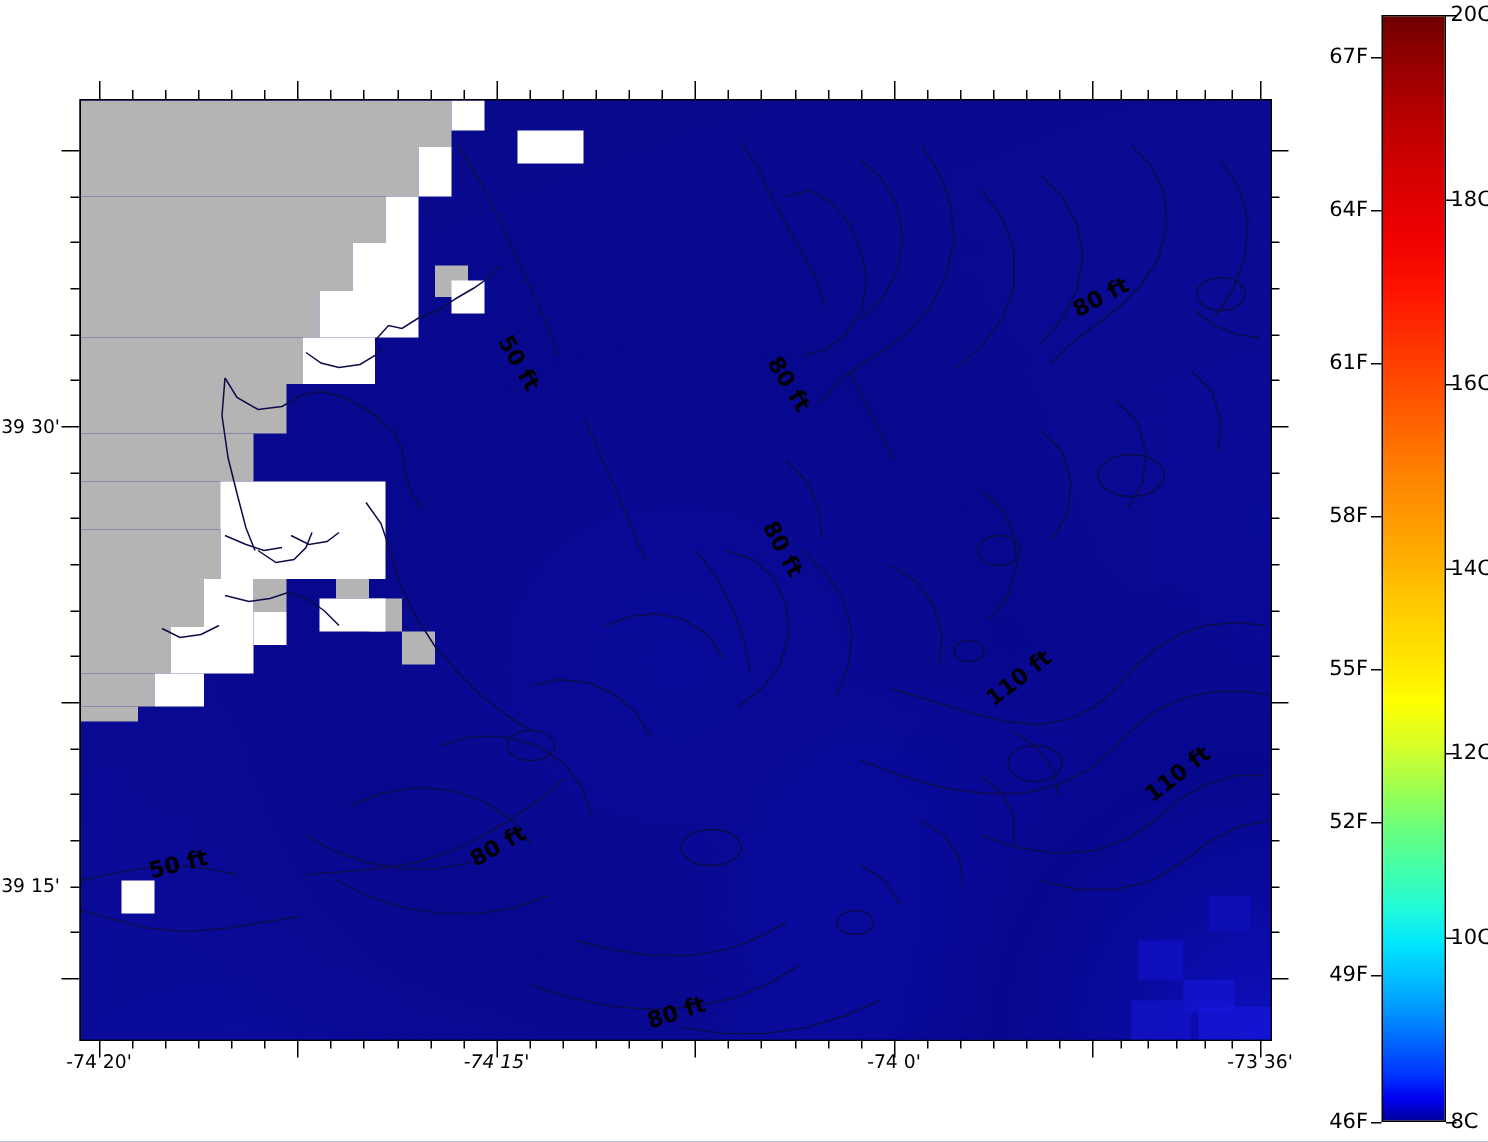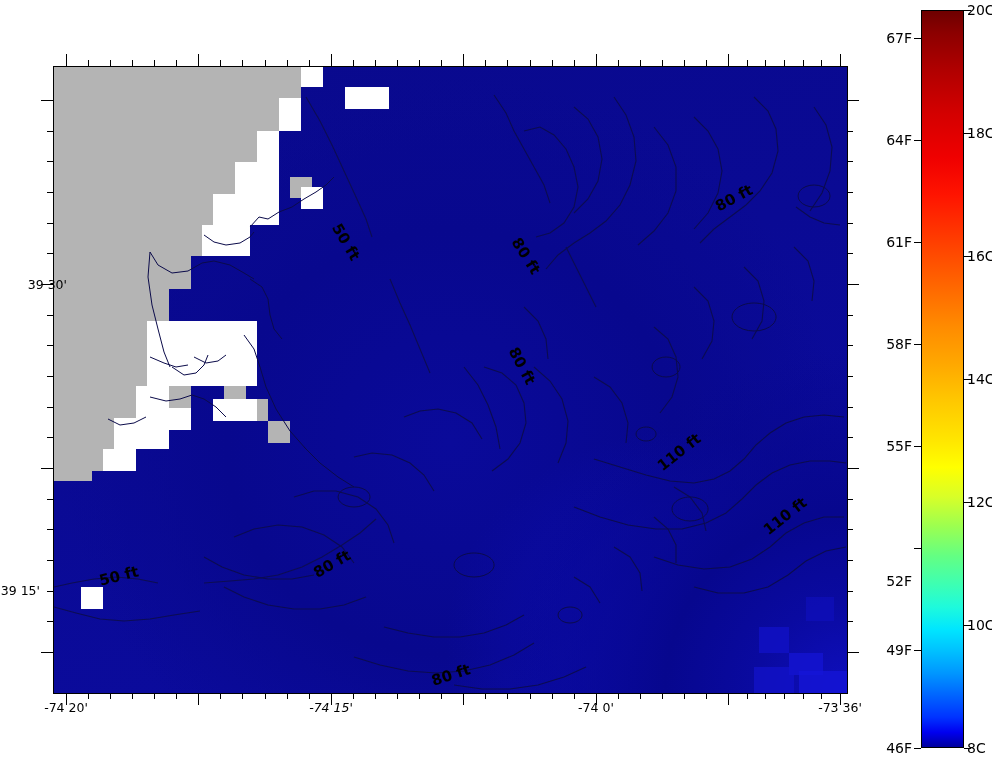--- a/index.html
+++ b/index.html
@@ -250,21 +250,21 @@
   <div class="tick tick-y-major" style="left:847px;top:100px;"></div>
   <div class="tick tick-y-major" style="left:847px;top:284px;"></div>
   <div class="tick tick-y-major" style="left:847px;top:468px;"></div>
   <div class="tick tick-y-major" style="left:847px;top:652px;"></div>
 
   <div class="axlabel xlab" style="left:66px;top:700px;">-74 20'</div>
   <div class="axlabel xlab" style="left:331px;top:700px;font-style:italic;">-74 15'</div>
   <div class="axlabel xlab" style="left:596px;top:700px;">-74 0'</div>
   <div class="axlabel xlab" style="left:840px;top:700px;">-73 36'</div>
 
-  <div class="axlabel ylab" style="left:0;top:284px;width:40px;padding-left:27px;">39 30'</div>
+  <div class="axlabel ylab" style="left:0;top:284px;width:40px;">39 30'</div>
   <div class="axlabel ylab" style="left:0;top:590px;width:40px;">39 15'</div>
 <div class="tick tick-x-minor" style="left: 88px; top: 693px;"></div>
     <div class="tick tick-x-minor" style="left: 88px; top: 60px;"></div>
     <div class="tick tick-x-minor" style="left: 110px; top: 693px;"></div>
     <div class="tick tick-x-minor" style="left: 110px; top: 60px;"></div>
     <div class="tick tick-x-minor" style="left: 132px; top: 693px;"></div>
     <div class="tick tick-x-minor" style="left: 132px; top: 60px;"></div>
     <div class="tick tick-x-minor" style="left: 154px; top: 693px;"></div>
     <div class="tick tick-x-minor" style="left: 154px; top: 60px;"></div>
     <div class="tick tick-x-minor" style="left: 176px; top: 693px;"></div>
@@ -377,16 +377,16 @@
   <div class="cb-tick" style="left:-7px;top:436px;"></div>
   <div class="cb-tick" style="left:-7px;top:538px;"></div>
   <div class="cb-tick" style="left:-7px;top:640px;"></div>
   <div class="cb-tick" style="left:-7px;top:738px;"></div>
 
   <div class="cb-lab" style="left:-53px;top:28px;width:44px;text-align:right;">67F</div>
   <div class="cb-lab" style="left:-53px;top:130px;width:44px;text-align:right;">64F</div>
   <div class="cb-lab" style="left:-53px;top:232px;width:44px;text-align:right;">61F</div>
   <div class="cb-lab" style="left:-53px;top:334px;width:44px;text-align:right;">58F</div>
   <div class="cb-lab" style="left:-53px;top:436px;width:44px;text-align:right;">55F</div>
-  <div class="cb-lab" style="left:-53px;top:538px;width:44px;text-align:right;margin-top:33px;">52F</div>
+  <div class="cb-lab" style="left:-53px;top:538px;width:44px;text-align:right;">52F</div>
   <div class="cb-lab" style="left:-53px;top:640px;width:44px;text-align:right;">49F</div>
   <div class="cb-lab" style="left:-53px;top:738px;width:44px;text-align:right;">46F</div>
 </div>
 
 </body></html>

